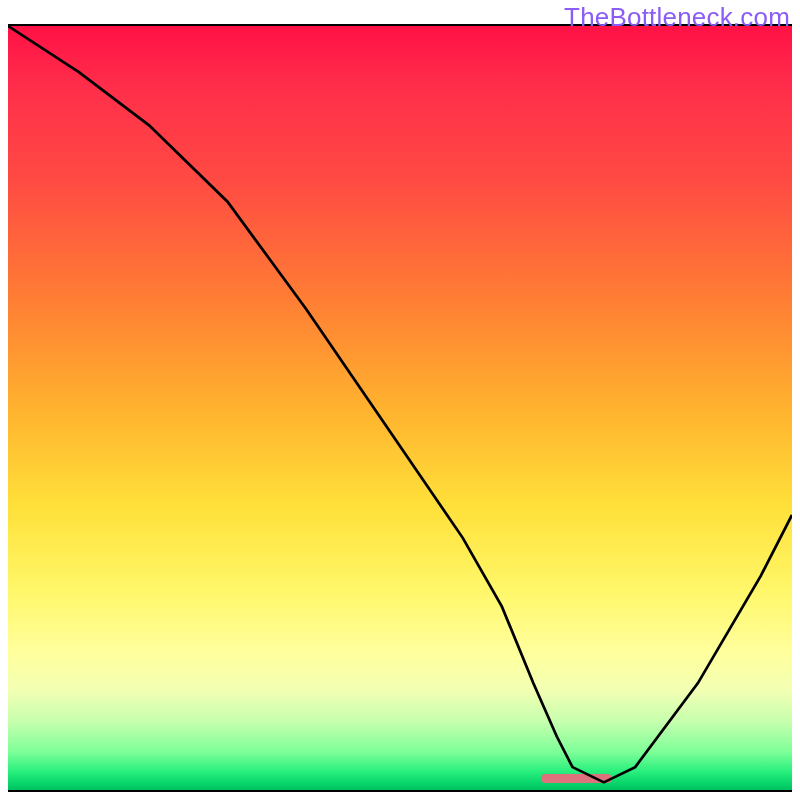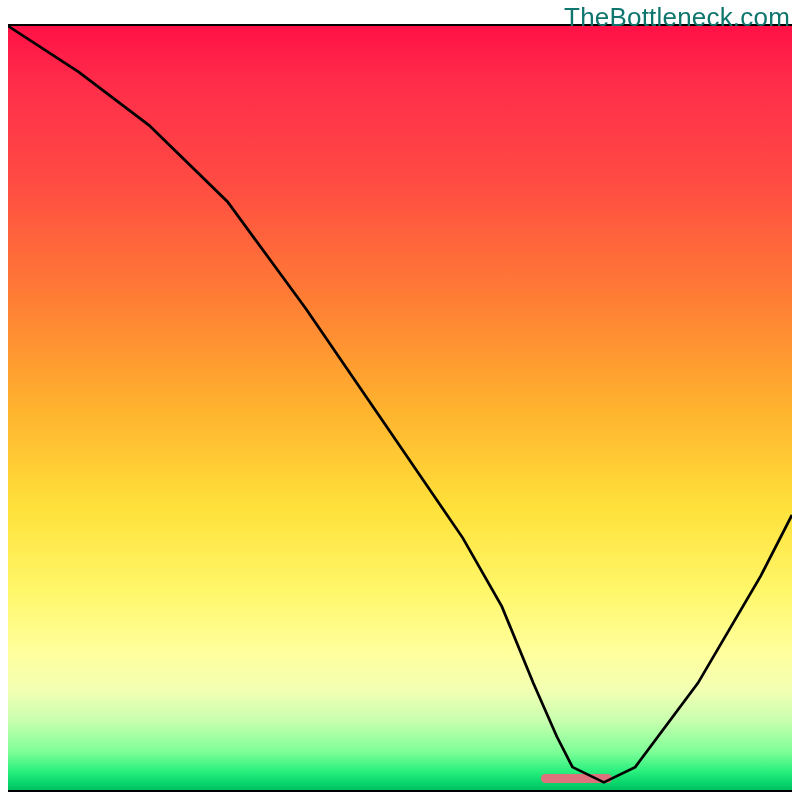--- a/index.html
+++ b/index.html
@@ -13,21 +13,21 @@
   }
   .stage {
     position: relative;
     width: 800px;
     height: 800px;
   }
   .watermark {
     position: absolute;
     top: 2px;
     right: 10px;
-    color: #0f766e;
+    color: #8b5cf6;
     font-size: 26px;
     font-weight: 500;
     letter-spacing: 0.2px;
     z-index: 20;
   }
   .plot {
     position: absolute;
     left: 8px;
     top: 24px;
     width: 784px;

